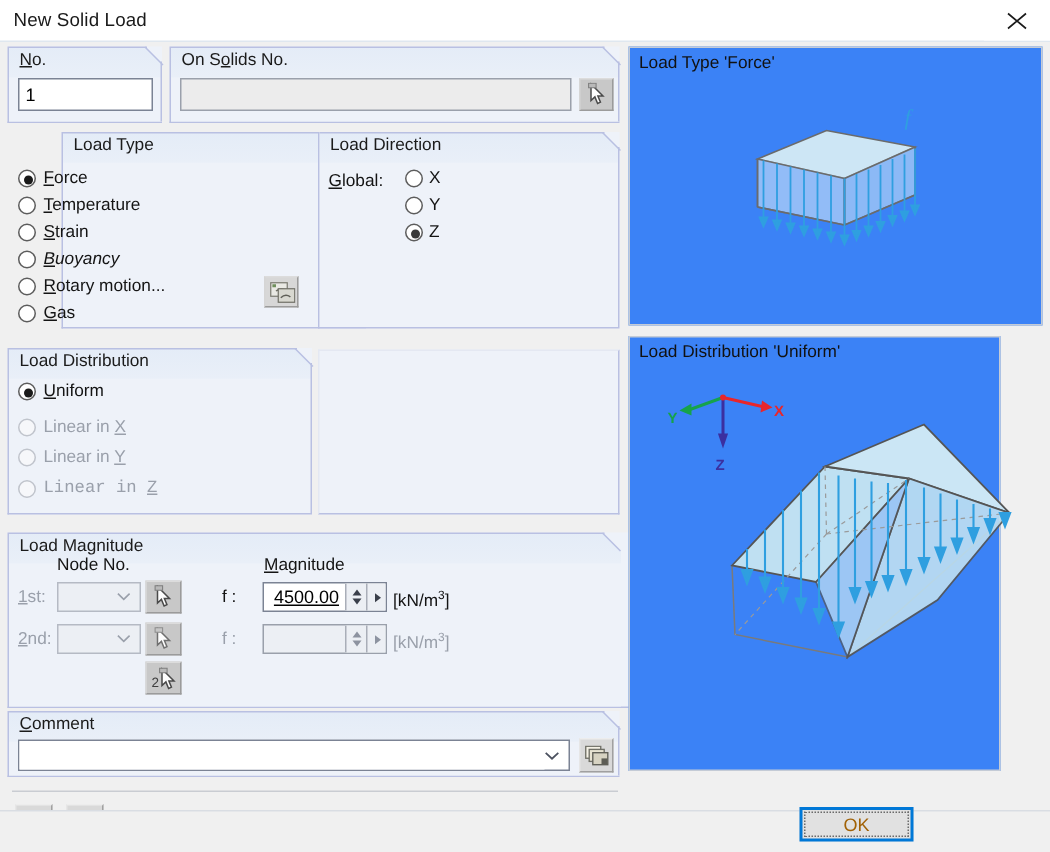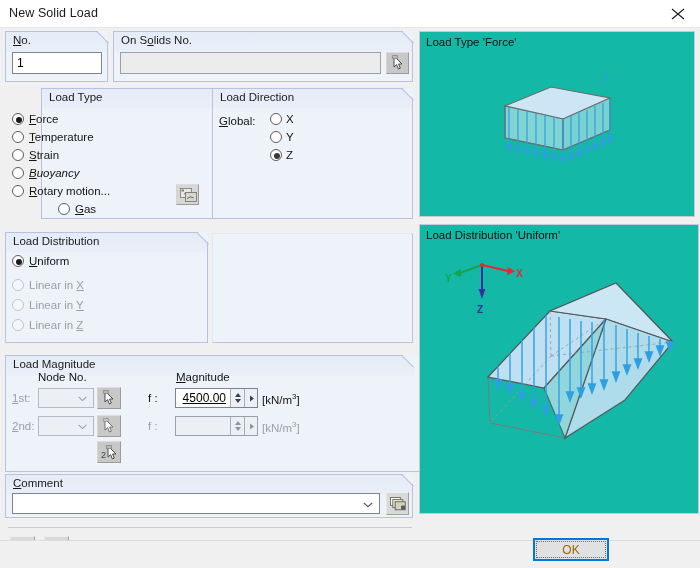--- a/index.html
+++ b/index.html
@@ -122,21 +122,21 @@
   .iconbtn {
     position:absolute; background:#d9d9d9; border:1px solid #a0a0a0;
     border-top-color:#ededed; border-left-color:#e6e6e6;
   }
 
   
   .hsep { position:absolute; height:1px; background:#c9ccd2; }
 
   
   .prev {
-    position:absolute; background:#14b8a6;
+    position:absolute; background:#3b82f6;
     border:1px solid #c4cbd6;
   }
   .prev-title {
     position:absolute; left:6px; top:4px;
     font-size:11.5px; color:#111; white-space:nowrap;
   }
   .prev svg { position:absolute; left:0; top:0; }
 
   
   .btn {
@@ -220,21 +220,21 @@
     <span class="rlab"><span class="u">S</span>train</span>
   </div>
   <div class="radio" style="left:12px; top:167px;font-style:italic;">
     <span class="rdot"></span>
     <span class="rlab"><span class="u">B</span>uoyancy</span>
   </div>
   <div class="radio" style="left:12px; top:185px;">
     <span class="rdot"></span>
     <span class="rlab"><span class="u">R</span>otary motion...</span>
   </div>
-  <div class="radio" style="left:12px; top:203px;margin-left:46px;">
+  <div class="radio" style="left:12px; top:203px;">
     <span class="rdot"></span>
     <span class="rlab"><span class="u">G</span>as</span>
   </div>
   <div class="pickbtn light" style="left:176px; top:184px; width:23px; height:21px;">
     <svg style="position:absolute; left:3px; top:3px;" width="17" height="15" viewBox="0 0 17 15">
       <rect x="0.5" y="0.5" width="11" height="9" fill="#e9e9e4" stroke="#7a7a70" stroke-width="0.8"></rect>
       <rect x="1.6" y="1.5" width="2.4" height="2" fill="#6f8f5c"></rect>
       <path d="M4 6 q3.5 -2.5 7 0 l1.6 1.2" stroke="#6d6d63" stroke-width="1" fill="none"></path>
       <rect x="5.5" y="4.5" width="11" height="9" fill="#d8d8d0" stroke="#6f6f66" stroke-width="0.8"></rect>
       <path d="M7.2 10.5 q3 -3 6.4 -0.6" stroke="#5f5f57" stroke-width="1" fill="none"></path>
@@ -276,21 +276,21 @@
     <span class="rlab"><span class="u">U</span>niform</span>
   </div>
   <div class="radio" style="left:12px; top:279px;">
     <span class="rdot dis"></span>
     <span class="rlab dis">Linear in <span class="u">X</span></span>
   </div>
   <div class="radio" style="left:12px; top:299px;">
     <span class="rdot dis"></span>
     <span class="rlab dis">Linear in <span class="u">Y</span></span>
   </div>
-  <div class="radio" style="left:12px; top:319px;">
+  <div class="radio" style="left:12px; top:319px;font-family:Liberation Mono, monospace;">
     <span class="rdot dis"></span>
     <span class="rlab dis">Linear in <span class="u">Z</span></span>
   </div>
 
   <div style="position:absolute; left:212px; top:233px; width:201px; height:110px;
               background:#eef2f9; border:1px solid #e4e8f2; border-right-color:#b9c0e2; border-bottom-color:#b9c0e2;"></div>
 
   <div class="grp" style="left:5px; top:355px; width:480px; height:117px;text-align:center;">
     <div class="grp-inner" style="clip-path:polygon(0 0, 396px 0, 408px 12px, 408px 117px, 0 117px);"></div>
     <div class="grp-top" style="width:397px;"></div>
@@ -466,21 +466,21 @@
             <polygon points="180.4,109 185.6,109 183,115"></polygon>
           <line x1="190" y1="67" x2="190" y2="108"></line>
             <polygon points="187.4,105 192.6,105 190,111"></polygon>
         </g>
       </g>
 
       <text x="183" y="51" font-family="Liberation Serif, serif" font-style="italic" font-size="15" fill="#2f9fe0">f</text>
     </svg>
   </div>
 
-  <div class="prev" style="left:419px; top:224px; width:280px; height:290px;">
+  <div class="prev" style="left:419px; top:224px; width:248px; height:290px;">
     <div class="prev-title">Load Distribution 'Uniform'</div>
     <svg width="276" height="290" viewBox="0 0 276 290">
 
       <g>
         <line x1="62" y1="40" x2="88" y2="46" stroke="#e8262b" stroke-width="2"></line>
         <polygon points="88,42 95,46.6 87,50" fill="#e8262b"></polygon>
         <text x="96" y="52" font-family="Liberation Sans, sans-serif" font-size="10" font-weight="bold" fill="#e8262b">X</text>
 
         <line x1="62" y1="40" x2="40" y2="48" stroke="#16a34a" stroke-width="2"></line>
         <polygon points="41,44 33,48.6 41,52" fill="#16a34a"></polygon>

